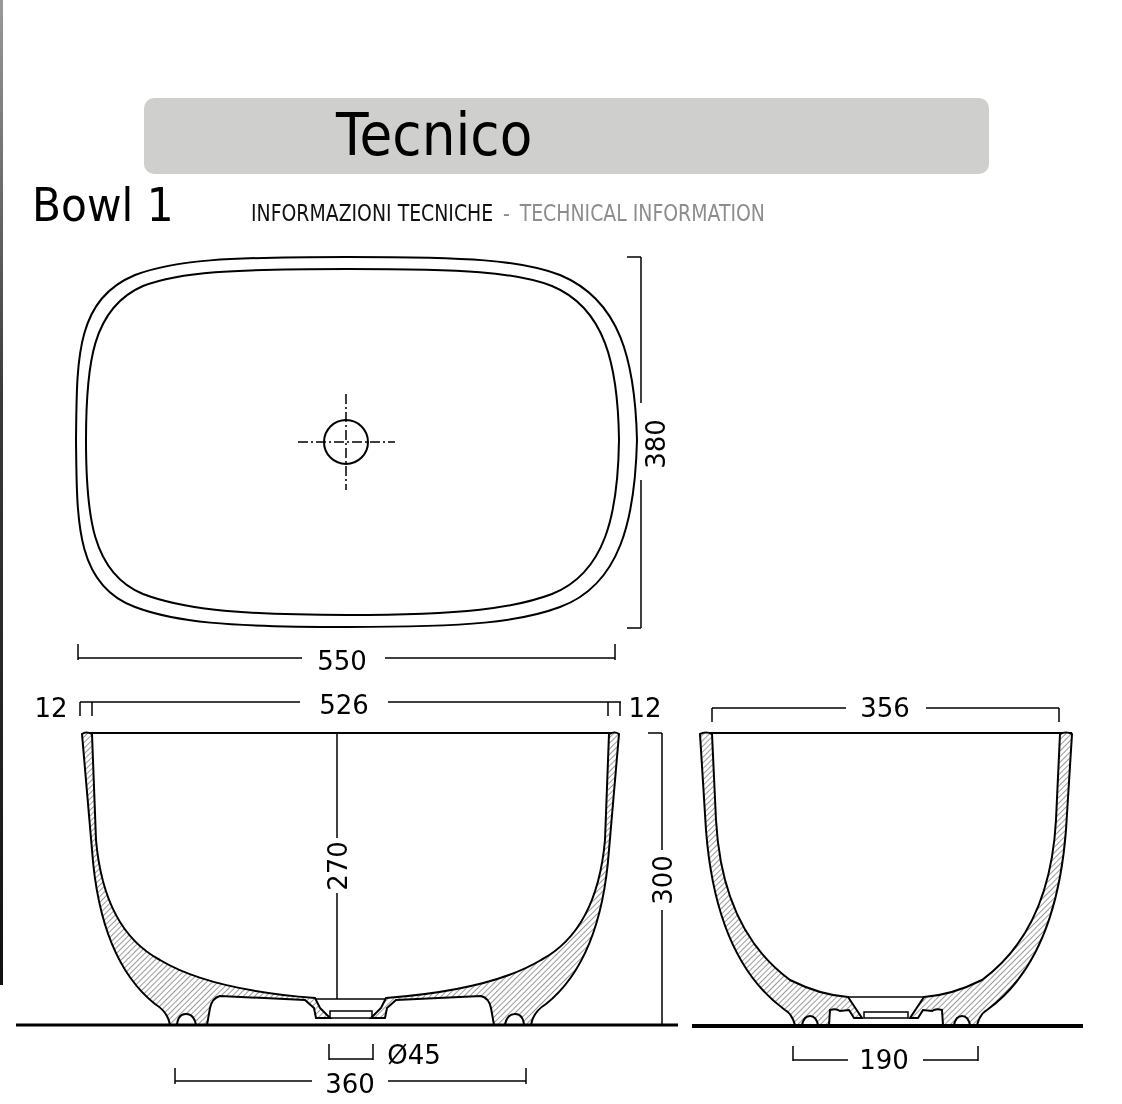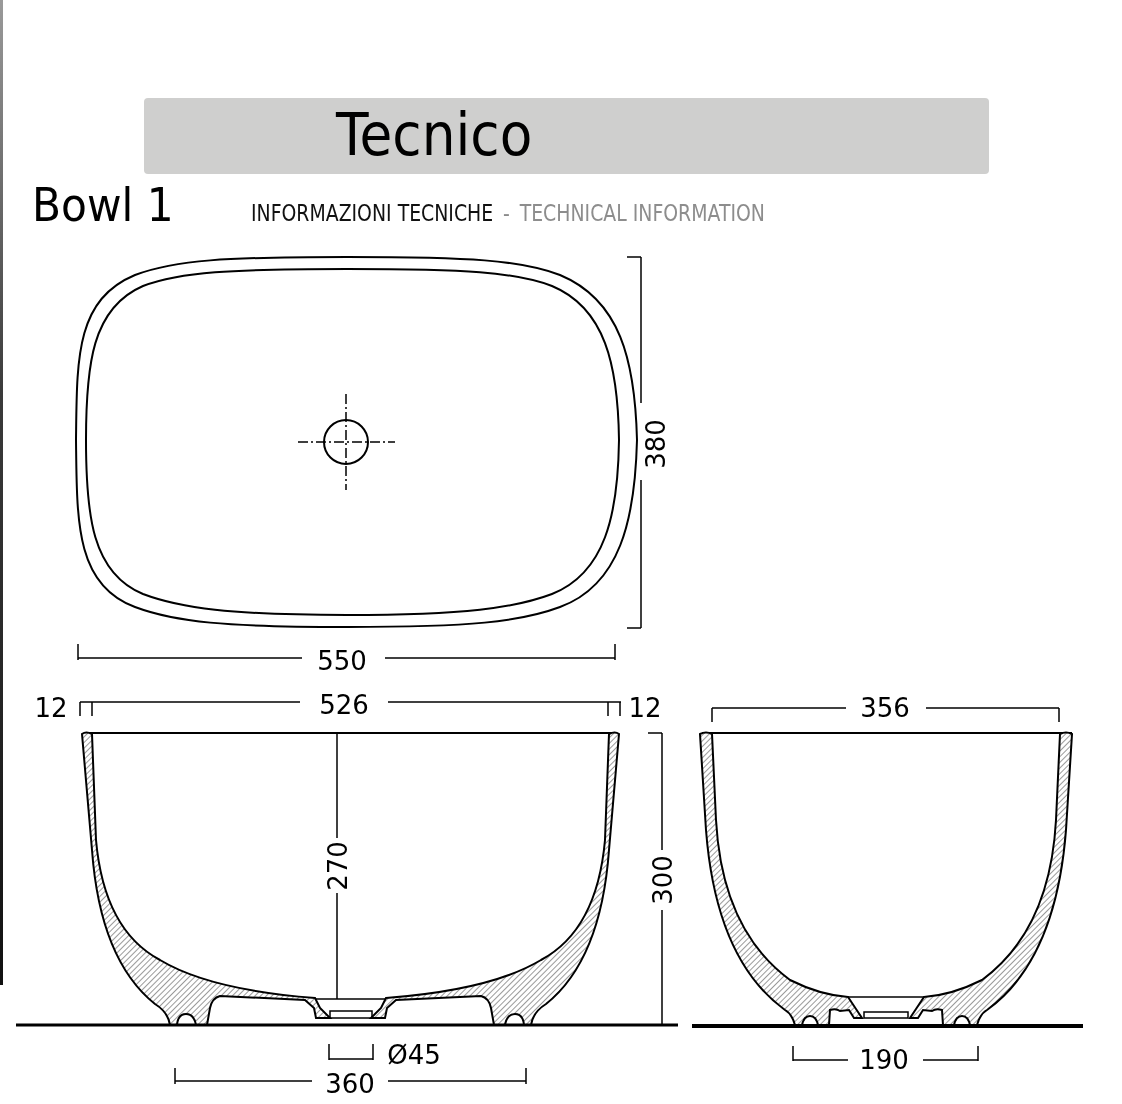--- a/index.html
+++ b/index.html
@@ -1,21 +1,21 @@
 <!DOCTYPE html>
 <html><head>
 <meta charset="utf-8">
 <style>
   html, body { margin: 0; padding: 0; background: #ffffff; }
   body { width: 1122px; height: 1104px; position: relative; overflow: hidden;
          font-family: "DejaVu Sans", sans-serif; color: #000; }
   .left-rule { position: absolute; left: 0; top: 0; width: 3px; height: 985px;
                background: linear-gradient(#9a9a9a, #3a3a3a 40%, #111 100%); }
   .header-bar { position: absolute; left: 144px; top: 98px; width: 845px; height: 76px;
-                background: #cfcfce; border-radius: 4px; }
+                background: #cfcfce; border-radius: 10px; }
   .header-title { position: absolute; left: 192px; top: 2px; font-size: 58px;
                   font-family: "DejaVu Sans", sans-serif; letter-spacing: 0px;
                   transform: scaleX(0.92); transform-origin: left center; line-height: 70px; }
   .product-name { position: absolute; left: 32px; top: 178px; font-size: 46px; line-height: 54px;
                   transform: scaleX(0.92); transform-origin: left center; }
   .subtitle { position: absolute; left: 251px; top: 198px; font-size: 23px; line-height: 30px;
               white-space: nowrap; transform: scaleX(0.82); transform-origin: left center; }
   .subtitle .it { color: #111; }
   .subtitle .sep { color: #8a8a8a; margin: 0 12px; }
   .subtitle .en { color: #8d8d8d; }

